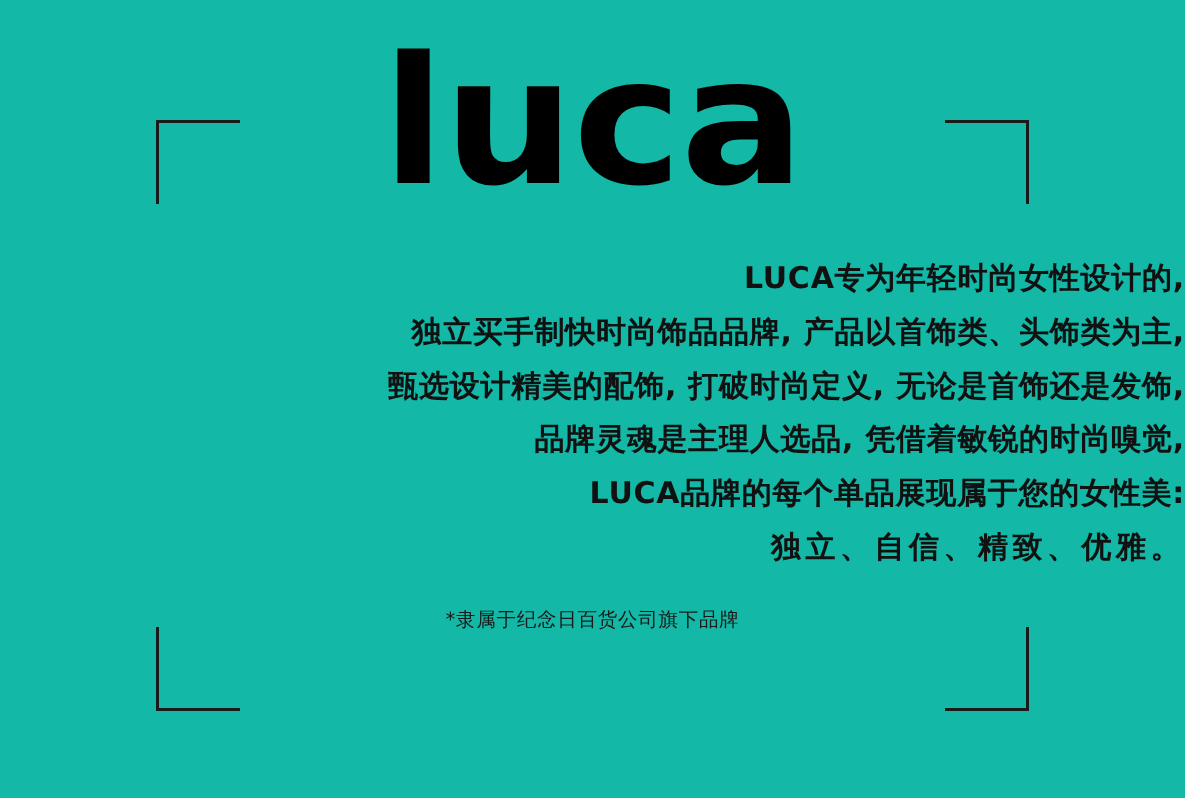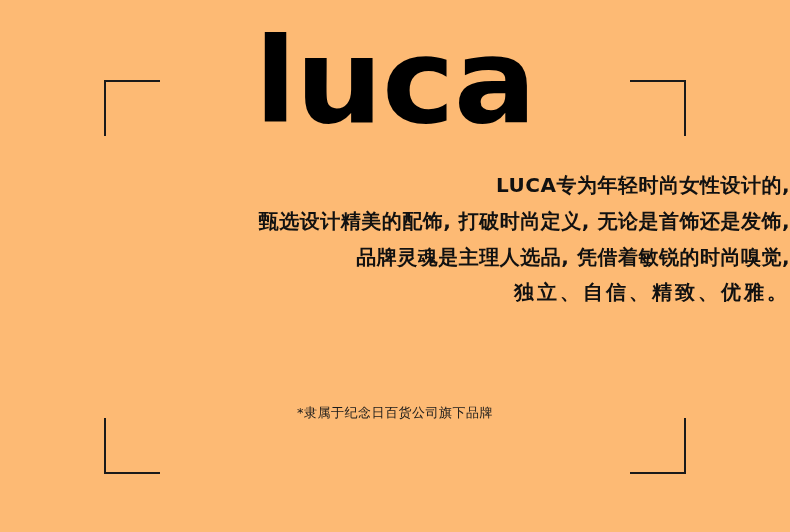--- a/index.html
+++ b/index.html
@@ -11,21 +11,21 @@
     width: 790px;
     height: 532px;
     font-family: "Liberation Sans", sans-serif;
     color: #111111;
     overflow: hidden;
   }
   .poster {
     position: relative;
     width: 790px;
     height: 532px;
-    background: #fdba74;
+    background: #14b8a6;
     box-sizing: border-box;
   }
 
   
   .corner {
     position: absolute;
     width: 54px;
     height: 54px;
     border-color: #1a1a1a;
     border-style: solid;
@@ -120,20 +120,22 @@
   <div class="corner tr"></div>
   <div class="corner bl"></div>
   <div class="corner br"></div>
 
   <div class="logo-wrap">
     <div class="logo">luca</div>
   </div>
 
   <div class="copy">
     <p>LUCA专为年轻时尚女性设计的,</p>
+    <p>独立买手制快时尚饰品品牌, 产品以首饰类、头饰类为主,</p>
     <p>甄选设计精美的配饰, 打破时尚定义, 无论是首饰还是发饰,</p>
     <p>品牌灵魂是主理人选品, 凭借着敏锐的时尚嗅觉,</p>
+    <p>LUCA品牌的每个单品展现属于您的女性美:</p>
     <p class="last">独立、自信、精致、优雅。</p>
   </div>
 
   <div class="footnote">*隶属于纪念日百货公司旗下品牌</div>
 
 </div>
 
 </body></html>

